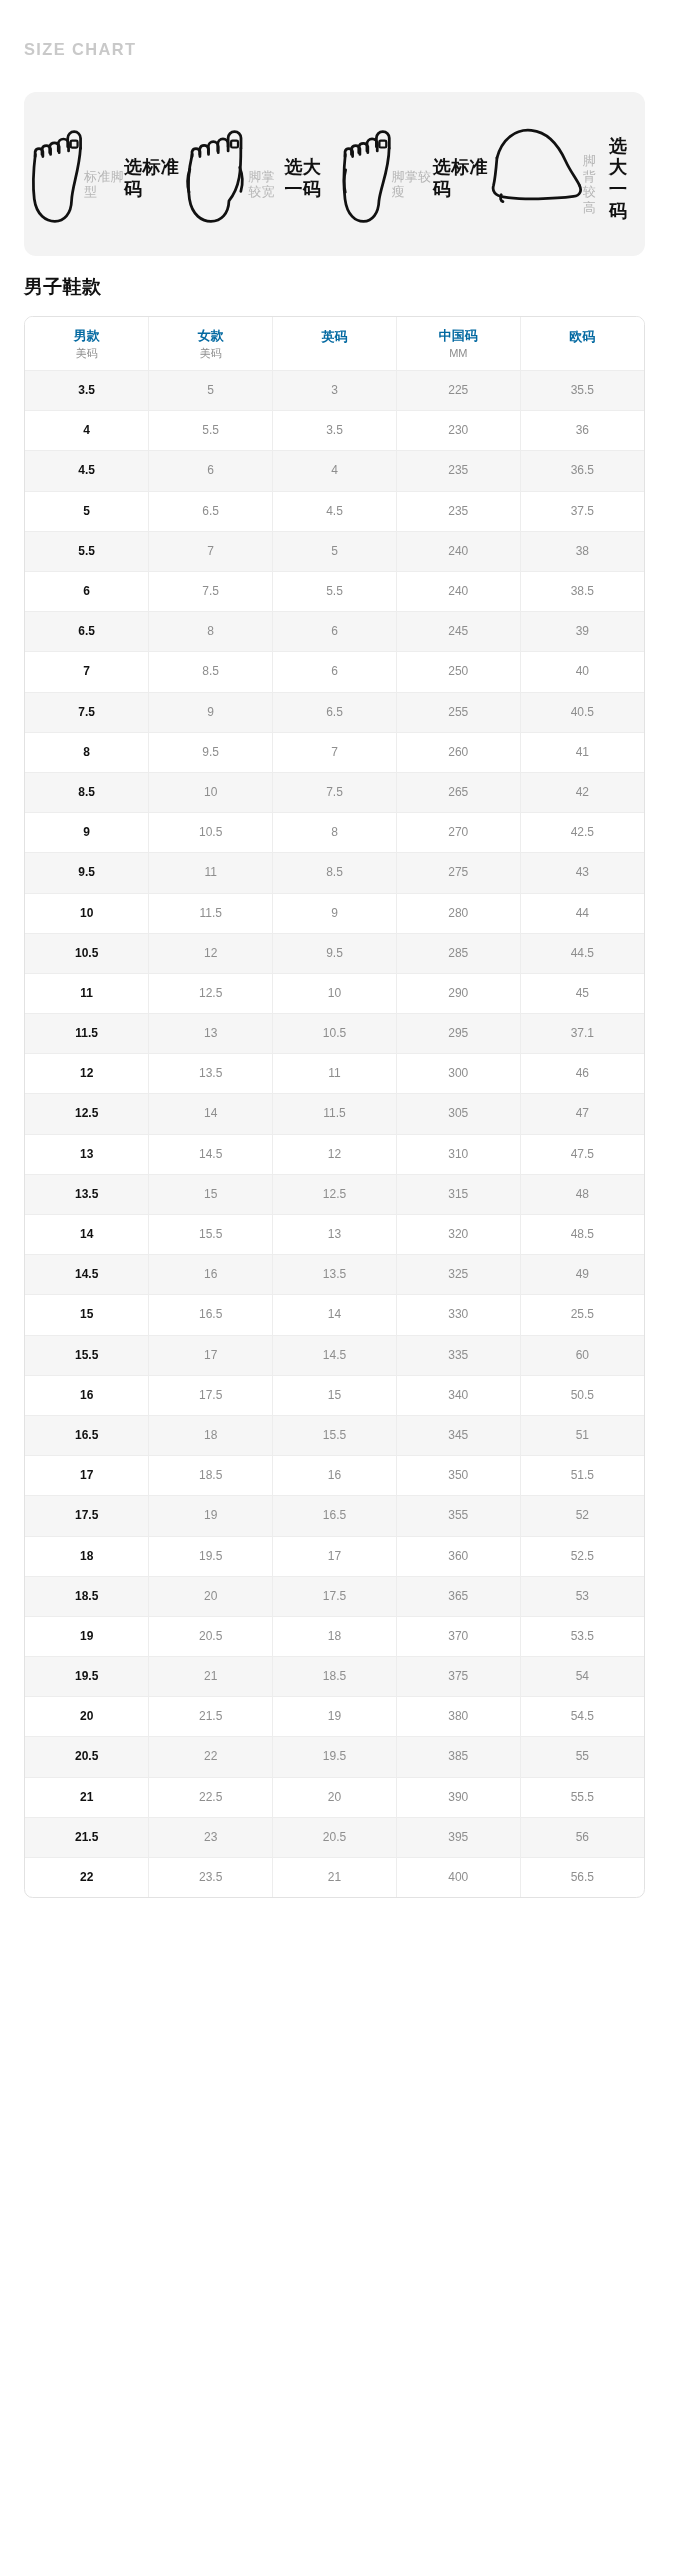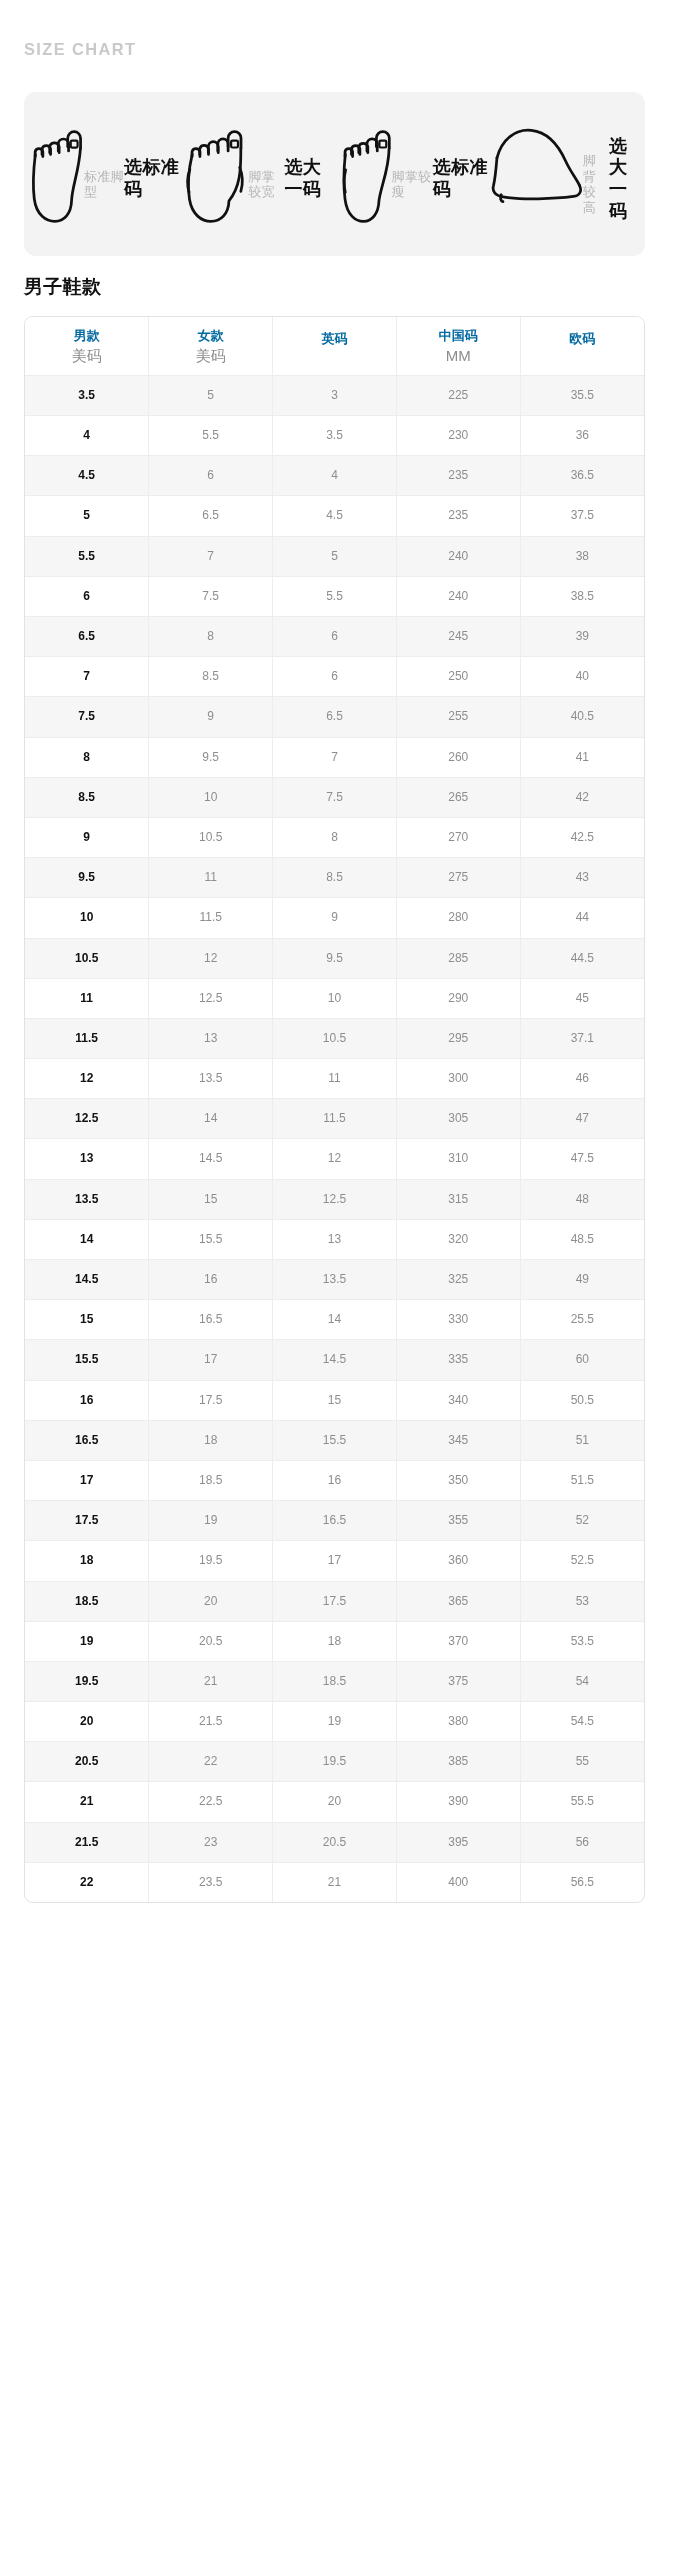--- a/index.html
+++ b/index.html
@@ -108,21 +108,21 @@
   .th-main {
     display: block;
     font-size: 13px;
     font-weight: 700;
     color: #0369a1;
     line-height: 1.25;
   }
   .th-sub {
     display: block;
     margin-top: 2.6px;
-    font-size: 15px;
+    font-size: 11px;
     font-weight: 400;
     color: #8c8c8c;
     line-height: 1.2;
     min-height: 11.2px;
   }
 
   tbody td {
     padding: 13px 1.7px;
     font-size: 12px;
     color: #8e8e8e;

